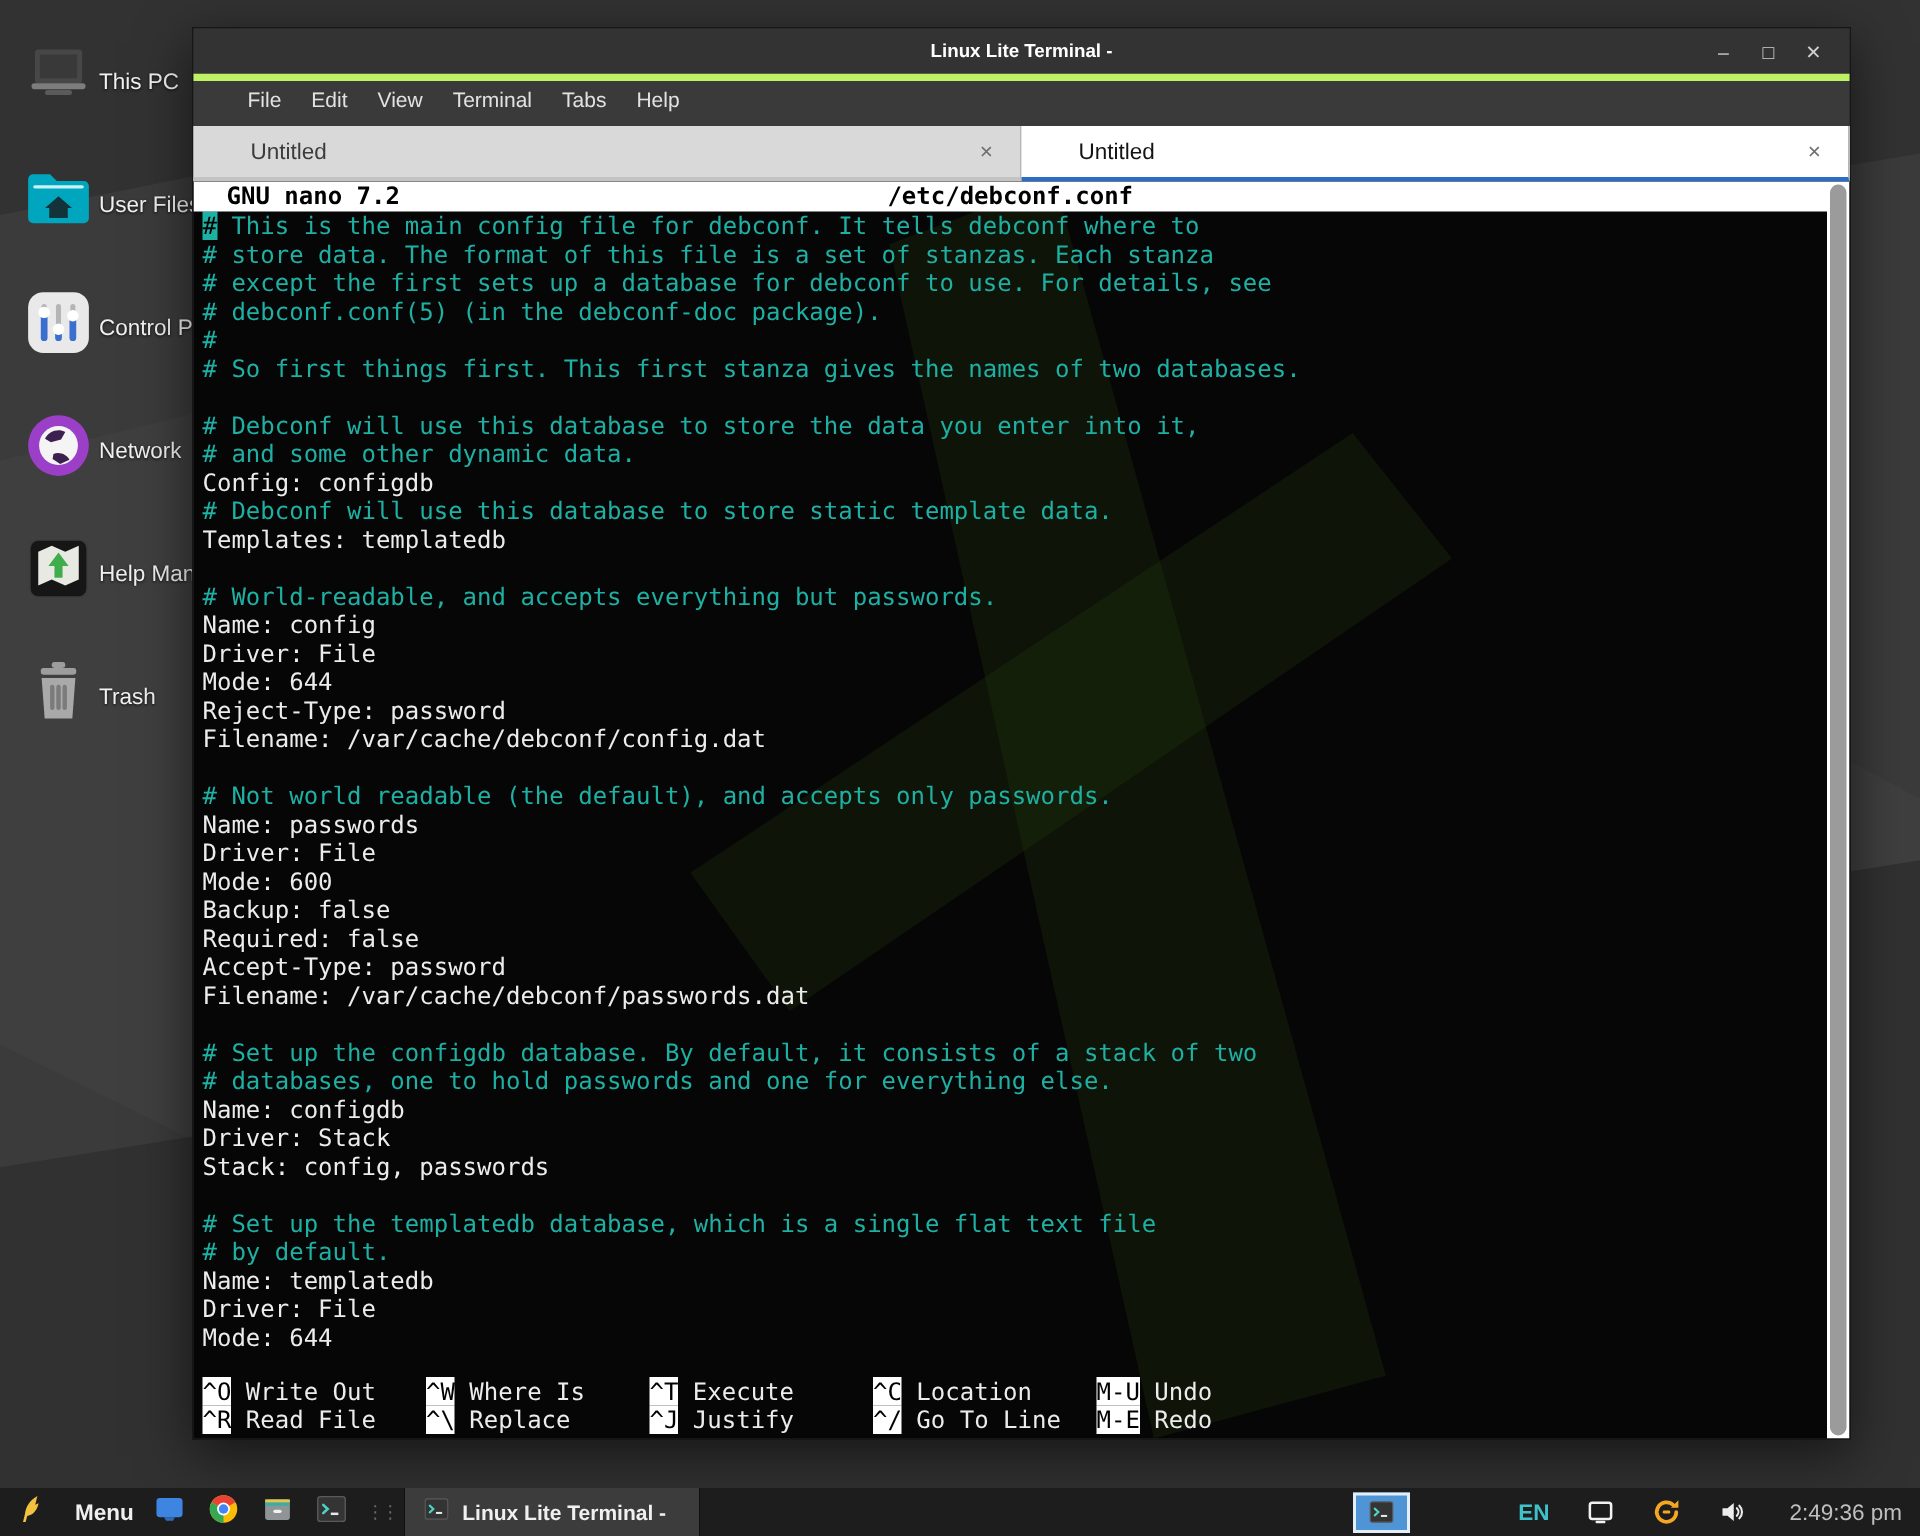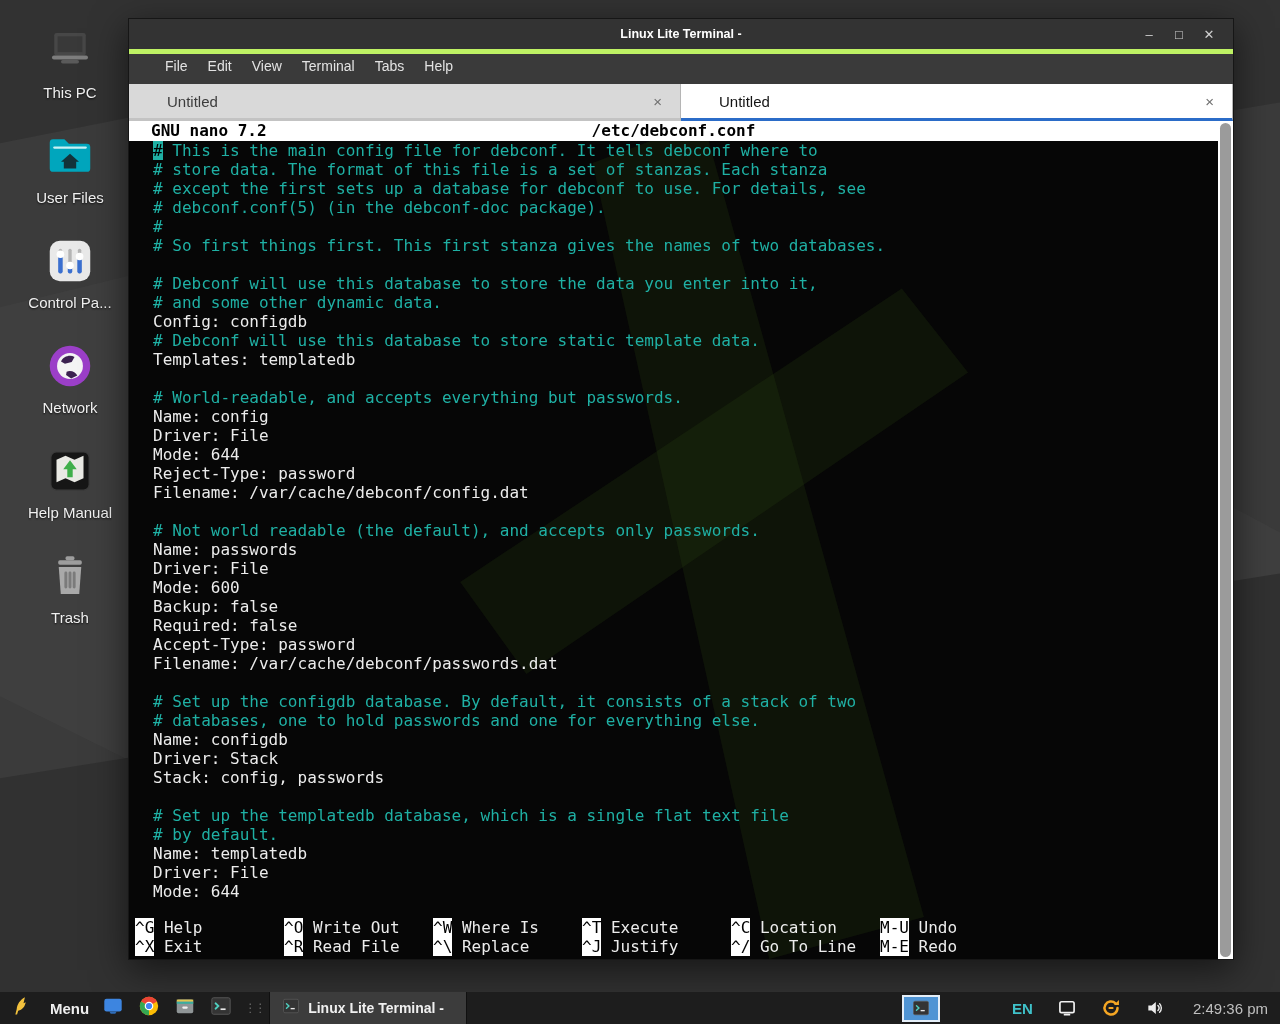--- a/index.html
+++ b/index.html
@@ -7,21 +7,21 @@
     width:1280px;height:1024px;position:relative;overflow:hidden;
     background:#3b3b3b;font-family:"Liberation Sans", sans-serif;
   }
   
   .wp-shape{position:absolute;inset:0;pointer-events:none}
   #wp1{background:#323232;clip-path:polygon(0 0,100% 0,100% 10%,62% 18%,24% 8%,0 14%)}
   #wp2{background:#444444;clip-path:polygon(0 30%,46% 16%,100% 52%,100% 72%,42% 94%,0 68%);opacity:.55}
   #wp3{background:#313131;clip-path:polygon(0 76%,100% 56%,100% 100%,0 100%)}
   
   #desktop-icons{position:absolute;left:12px;top:24px;width:116px;display:flex;flex-direction:column;gap:28px;z-index:2}
-  .desk-item{display:flex;flex-direction:column;align-items:center;width:116px;cursor:default}
+  .desk-item{display:flex;align-items:center;width:116px;cursor:default}
   .desk-icon{width:54px;height:54px}
   .desk-icon svg{width:54px;height:54px;display:block}
   .desk-label{color:#f0f0f0;font-size:15px;margin-top:6px;text-shadow:0 1px 2px rgba(0,0,0,.8);max-width:112px;white-space:nowrap;overflow:hidden}
   
   #window{position:absolute;left:128px;top:18px;width:1104px;height:940px;background:#333;
     border:1px solid #161616;box-shadow:0 10px 34px rgba(0,0,0,.55);display:flex;flex-direction:column;z-index:3}
   .titlebar{height:30px;background:#333;display:flex;align-items:center;position:relative;flex:0 0 auto}
   .title{position:absolute;left:0;right:0;text-align:center;color:#fff;font-weight:bold;font-size:12.5px}
   .win-controls{margin-left:auto;display:flex;gap:10px;padding-right:14px;z-index:1}
   .win-btn{color:#d0d0d0;font-size:13px;width:20px;text-align:center}
@@ -37,21 +37,21 @@
   #terminal{flex:1;background:#060606;position:relative;display:flex;overflow:hidden;
     font-family:"DejaVu Sans Mono", monospace;font-size:16px;line-height:19px}
   #term-bg{position:absolute;inset:0;pointer-events:none}
   .term-green{position:absolute;inset:0;background:#2c4a12;opacity:.22}
   #tg1{clip-path:polygon(42% 5%,52% 0,72% 95%,58% 100%)}
   #tg2{clip-path:polygon(30% 55%,70% 20%,76% 30%,36% 66%)}
   #term-main{flex:1;position:relative;z-index:1;min-width:0}
   .nano-header{height:20px;background:#ffffff;color:#000;position:relative;font-weight:bold}
   .nano-app{position:absolute;left:22px;top:0}
   .nano-file{position:absolute;left:0;right:0;top:0;text-align:center}
-  #terminal-content{padding-left:24px;white-space:pre}
+  #terminal-content{padding-left:6px;white-space:pre}
   .term-line{height:19px}
   .term-line.comment{color:#1fb0a4}
   .term-line.plain{color:#ececec}
   .cursor{background:#1fb0a4;color:#000}
   #nano-shortcuts{position:absolute;left:6px;right:16px;bottom:3px;display:grid;grid-template-columns:repeat(7,149px);z-index:1}
   .sc-col{display:flex;flex-direction:column}
   .sc-entry{height:19px;color:#ececec;white-space:pre}
   .sc-key{background:#fff;color:#000}
   #term-scrollbar{flex:0 0 15px;background:#ffffff;position:relative;z-index:1}
   #term-scrollbar .thumb{position:absolute;left:2px;right:2px;top:2px;bottom:2px;background:#9b9b9b;border-radius:7px}
@@ -188,24 +188,20 @@
       <div class="term-green" id="tg2"></div>
     </div>
     <div id="term-main">
       <div class="nano-header">
         <span class="nano-app">GNU nano 7.2</span>
         <span class="nano-file">/etc/debconf.conf</span>
       </div>
       <div id="terminal-content"><div class="term-line comment"><span class="cursor">#</span> This is the main config file for debconf. It tells debconf where to</div><div class="term-line comment"># store data. The format of this file is a set of stanzas. Each stanza</div><div class="term-line comment"># except the first sets up a database for debconf to use. For details, see</div><div class="term-line comment"># debconf.conf(5) (in the debconf-doc package).</div><div class="term-line comment">#</div><div class="term-line comment"># So first things first. This first stanza gives the names of two databases.</div><div class="term-line plain">&nbsp;</div><div class="term-line comment"># Debconf will use this database to store the data you enter into it,</div><div class="term-line comment"># and some other dynamic data.</div><div class="term-line plain">Config: configdb</div><div class="term-line comment"># Debconf will use this database to store static template data.</div><div class="term-line plain">Templates: templatedb</div><div class="term-line plain">&nbsp;</div><div class="term-line comment"># World-readable, and accepts everything but passwords.</div><div class="term-line plain">Name: config</div><div class="term-line plain">Driver: File</div><div class="term-line plain">Mode: 644</div><div class="term-line plain">Reject-Type: password</div><div class="term-line plain">Filename: /var/cache/debconf/config.dat</div><div class="term-line plain">&nbsp;</div><div class="term-line comment"># Not world readable (the default), and accepts only passwords.</div><div class="term-line plain">Name: passwords</div><div class="term-line plain">Driver: File</div><div class="term-line plain">Mode: 600</div><div class="term-line plain">Backup: false</div><div class="term-line plain">Required: false</div><div class="term-line plain">Accept-Type: password</div><div class="term-line plain">Filename: /var/cache/debconf/passwords.dat</div><div class="term-line plain">&nbsp;</div><div class="term-line comment"># Set up the configdb database. By default, it consists of a stack of two</div><div class="term-line comment"># databases, one to hold passwords and one for everything else.</div><div class="term-line plain">Name: configdb</div><div class="term-line plain">Driver: Stack</div><div class="term-line plain">Stack: config, passwords</div><div class="term-line plain">&nbsp;</div><div class="term-line comment"># Set up the templatedb database, which is a single flat text file</div><div class="term-line comment"># by default.</div><div class="term-line plain">Name: templatedb</div><div class="term-line plain">Driver: File</div><div class="term-line plain">Mode: 644</div></div>
       <div id="nano-shortcuts">
           <div class="sc-col">
-            <div class="sc-entry"><span class="sc-key">^G</span> Help</div>
-            <div class="sc-entry"><span class="sc-key">^X</span> Exit</div>
-          </div>
-          <div class="sc-col">
             <div class="sc-entry"><span class="sc-key">^O</span> Write Out</div>
             <div class="sc-entry"><span class="sc-key">^R</span> Read File</div>
           </div>
           <div class="sc-col">
             <div class="sc-entry"><span class="sc-key">^W</span> Where Is</div>
             <div class="sc-entry"><span class="sc-key">^\</span> Replace</div>
           </div>
           <div class="sc-col">
             <div class="sc-entry"><span class="sc-key">^T</span> Execute</div>
             <div class="sc-entry"><span class="sc-key">^J</span> Justify</div>

